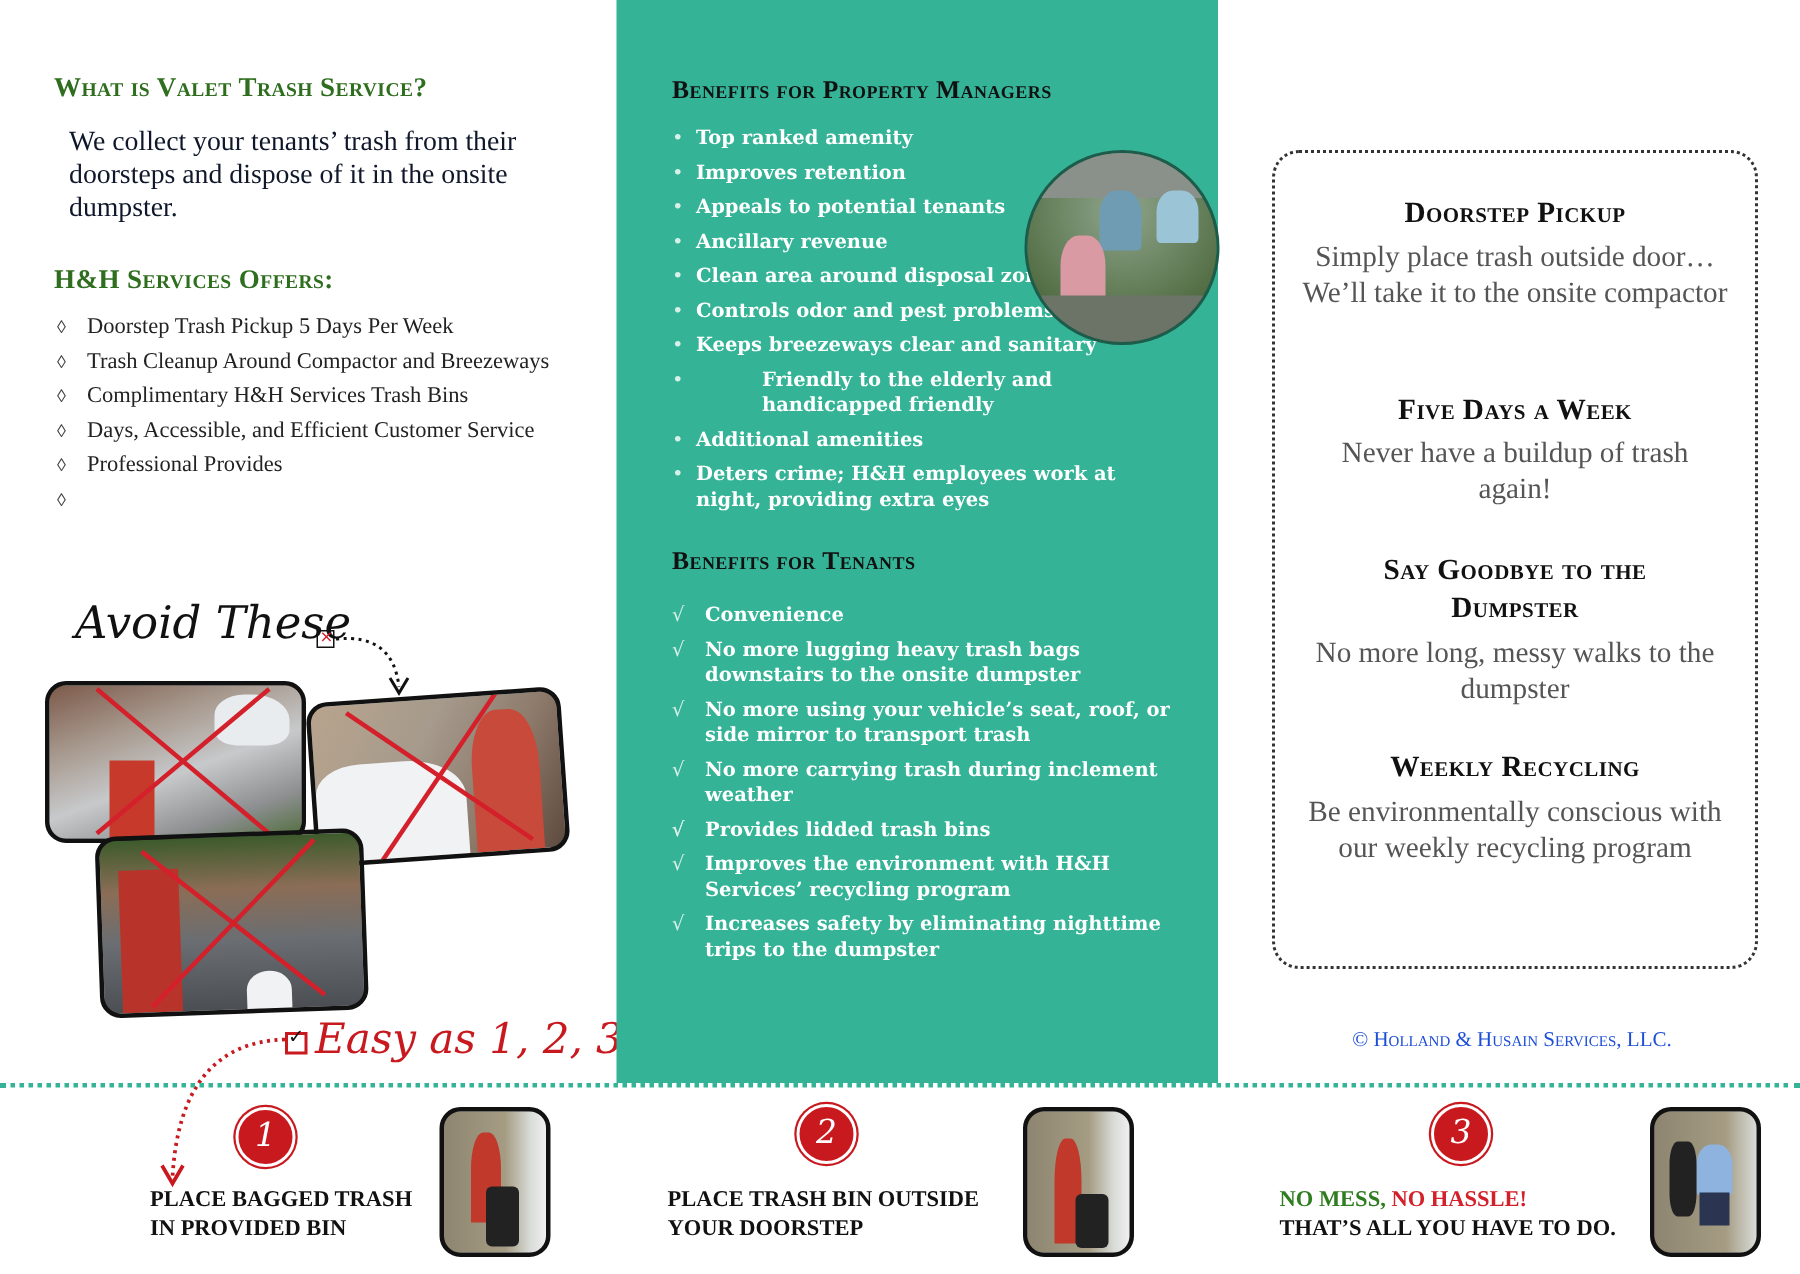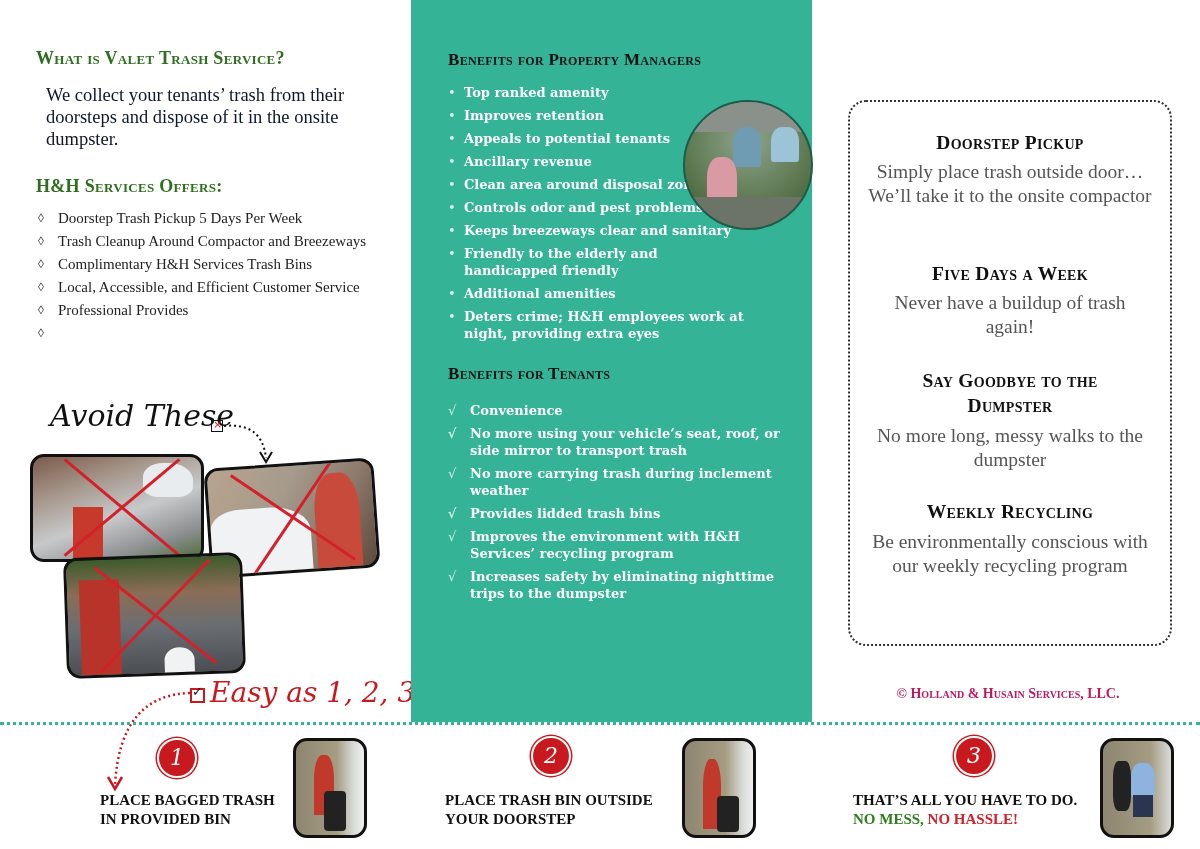--- a/index.html
+++ b/index.html
@@ -21,40 +21,40 @@
   .h-dark{font-family:"Liberation Serif",serif;font-size:17px;color:#111;}
   .mlist{list-style:none;margin:0;padding:0;font-family:"DejaVu Serif",serif;font-weight:bold;font-size:13px;color:#fff;}
   .mlist li{position:relative;padding-left:16px;line-height:17px;margin-bottom:6px;}
   .mlist li .mk{position:absolute;left:0;top:0;color:#d8f0e8;font-weight:normal;}
   .tlist li{padding-left:22px;}
   .circle-photo{border-radius:50%;border:2px solid #1d5c4a;overflow:hidden;}
   
   .rbox{left:848px;top:100px;width:324px;height:546px;border:2px dotted #333;border-radius:18px;box-sizing:border-box;}
   .rh{font-family:"Liberation Serif",serif;font-size:19.5px;color:#111;text-align:center;line-height:25px;}
   .rp{font-family:"Liberation Serif",serif;font-size:19.5px;color:#555;text-align:center;line-height:24px;}
-  .copy{font-family:"Liberation Serif",serif;font-variant:small-caps;font-size:14px;color:#be185d;text-align:center;font-weight:bold;}
+  .copy{font-family:"Liberation Serif",serif;font-variant:small-caps;font-size:14px;color:#1d4ed8;text-align:center;}
   
   .dotline{left:0;top:722px;width:1200px;border-top:3px dotted #34b396;}
   .badge{width:36px;height:36px;border-radius:50%;background:#c8191f;border:2px solid #fff;box-shadow:0 0 0 1.5px #c8191f;
          color:#fff;text-align:center;line-height:36px;font-style:italic;font-size:22px;font-family:"DejaVu Serif",serif;}
   .steptxt{font-family:"Liberation Serif",serif;font-weight:bold;font-size:15px;line-height:19px;color:#111;text-transform:uppercase;}
   .green{color:#2e7d1e;} .red{color:#d3202a;}
 </style>
 </head>
 <body>
 
 <div class="abs h-green sc" style="left:36px;top:48px;">What is Valet Trash Service?</div>
 <div class="abs intro" style="left:46px;top:84px;width:340px;">We collect your tenants’ trash from their doorsteps and dispose of it in the onsite dumpster.</div>
 <div class="abs h-green sc" style="left:36px;top:176px;">H&amp;H Services Offers:</div>
 
 <ul class="abs offers" style="left:38px;top:210px;width:330px;">
   <li><span class="mk">◊</span><span>Doorstep Trash Pickup 5 Days Per Week</span></li>
   <li><span class="mk">◊</span><span>Trash Cleanup Around Compactor and Breezeways</span></li>
   <li><span class="mk">◊</span><span>Complimentary H&amp;H Services Trash Bins</span></li>
-  <li><span class="mk">◊</span><span>Local, Accessible, and Efficient Customer Service</span></li>
+  <li><span class="mk">◊</span><span>Days, Accessible, and Efficient Customer Service</span></li>
   <li><span class="mk">◊</span><span>Professional Provides</span></li>
   <li><span class="mk">◊</span></li>
 </ul>
 
 <div class="abs script" style="left:50px;top:398px;font-size:30px;color:#111;">Avoid These</div>
 <div class="abs" style="left:211px;top:420px;width:10px;height:10px;border:1.5px solid #111;">
   <div class="abs" style="left:1px;top:-3px;font-size:11px;color:#d3202a;font-family:'DejaVu Sans',sans-serif;">×</div>
 </div>
 <svg class="abs" style="left:222px;top:418px;" width="60" height="50">
   <path d="M2 8 Q40 4 44 40" fill="none" stroke="#111" stroke-width="2" stroke-dasharray="2 3"></path>
@@ -92,37 +92,37 @@
 <div class="abs mid"></div>
 <div class="abs h-dark sc" style="left:448px;top:50px;">Benefits for Property Managers</div>
 <ul class="abs mlist" style="left:448px;top:84px;width:330px;">
   <li><span class="mk">•</span><span>Top ranked amenity</span></li>
   <li><span class="mk">•</span><span>Improves retention</span></li>
   <li><span class="mk">•</span><span>Appeals to potential tenants</span></li>
   <li><span class="mk">•</span><span>Ancillary revenue</span></li>
   <li><span class="mk">•</span><span>Clean area around disposal zone</span></li>
   <li><span class="mk">•</span><span>Controls odor and pest problems</span></li>
   <li><span class="mk">•</span><span>Keeps breezeways clear and sanitary</span></li>
-  <li><span class="mk">•</span><span style="display:inline-block;width:290px;">Friendly to the elderly and handicapped friendly</span></li>
+  <li><span class="mk">•</span><span style="display:inline-block;width:290px;margin-left:44px;">Friendly to the elderly and handicapped friendly</span></li>
   <li><span class="mk">•</span><span>Additional amenities</span></li>
   <li><span class="mk">•</span><span>Deters crime; H&amp;H employees work at night, providing extra eyes</span></li>
 </ul>
 
 <div class="abs circle-photo" style="left:683px;top:100px;width:126px;height:126px;background:radial-gradient(circle at 50% 30%,#8fa48c 0%,#6c8663 40%,#4f6a3f 75%,#3b4b34 100%);">
   <div class="abs" style="left:0;top:0;width:126px;height:30px;background:#8a918a;"></div>
   <div class="abs" style="left:48px;top:25px;width:28px;height:40px;background:#6f9cb3;border-radius:40% 40% 10% 10%;"></div>
   <div class="abs" style="left:86px;top:25px;width:28px;height:35px;background:#9bc4d7;border-radius:40% 40% 10% 10%;"></div>
   <div class="abs" style="left:22px;top:55px;width:30px;height:50px;background:#d99aa4;border-radius:40% 40% 10% 10%;"></div>
   <div class="abs" style="left:0;top:95px;width:126px;height:31px;background:#6c7468;"></div>
 </div>
 
 <div class="abs h-dark sc" style="left:448px;top:364px;">Benefits for Tenants</div>
 <ul class="abs mlist tlist" style="left:448px;top:402px;width:345px;">
   <li><span class="mk">√</span><span>Convenience</span></li>
-  <li><span class="mk">√</span></li>
+  <li><span class="mk">√</span><span>No more lugging heavy trash bags downstairs to the onsite dumpster</span></li>
   <li><span class="mk">√</span><span>No more using your vehicle’s seat, roof, or side mirror to transport trash</span></li>
   <li><span class="mk">√</span><span>No more carrying trash during inclement weather</span></li>
   <li><span class="mk">√</span></li>
   <li><span class="mk">√</span><span>Provides lidded trash bins</span></li>
   <li><span class="mk">√</span><span>Improves the environment with H&amp;H Services’ recycling program</span></li>
   <li><span class="mk">√</span><span>Increases safety by eliminating nighttime trips to the dumpster</span></li>
 </ul>
 
 <div class="abs rbox"></div>
 <div class="abs rh sc" style="left:858px;top:130px;width:304px;">Doorstep Pickup</div>
@@ -153,20 +153,20 @@
   <div>Place trash bin outside</div>
   <div>your doorstep</div>
 </div>
 <div class="photo" style="left:682px;top:738px;width:68px;height:94px;background:linear-gradient(90deg,#8d8570 0%,#a59c83 60%,#d9dcd9 85%,#efefef 100%);">
   <div class="abs" style="left:18px;top:18px;width:18px;height:70px;background:#c0392b;border-radius:40% 40% 0 0;"></div>
   <div class="abs" style="left:32px;top:55px;width:22px;height:36px;background:#222;border-radius:4px;"></div>
 </div>
 
 <div class="abs badge" style="left:954px;top:736px;">3</div>
 <div class="abs steptxt" style="left:853px;top:791px;">
+  <div><span class="green">No mess,</span> <span class="red">No hassle!</span></div>
   <div>That’s all you have to do.</div>
-  <div><span class="green">No mess,</span> <span class="red">No hassle!</span></div>
 </div>
 <div class="photo" style="left:1100px;top:738px;width:68px;height:94px;background:linear-gradient(90deg,#8d8570 0%,#a59c83 70%,#d9dcd9 100%);">
   <div class="abs" style="left:28px;top:22px;width:24px;height:34px;background:#8fb3df;border-radius:40% 40% 10% 10%;"></div>
   <div class="abs" style="left:30px;top:54px;width:20px;height:22px;background:#2b3552;"></div>
   <div class="abs" style="left:10px;top:20px;width:18px;height:50px;background:#222;border-radius:30%;"></div>
 </div>
 
 </body></html>

